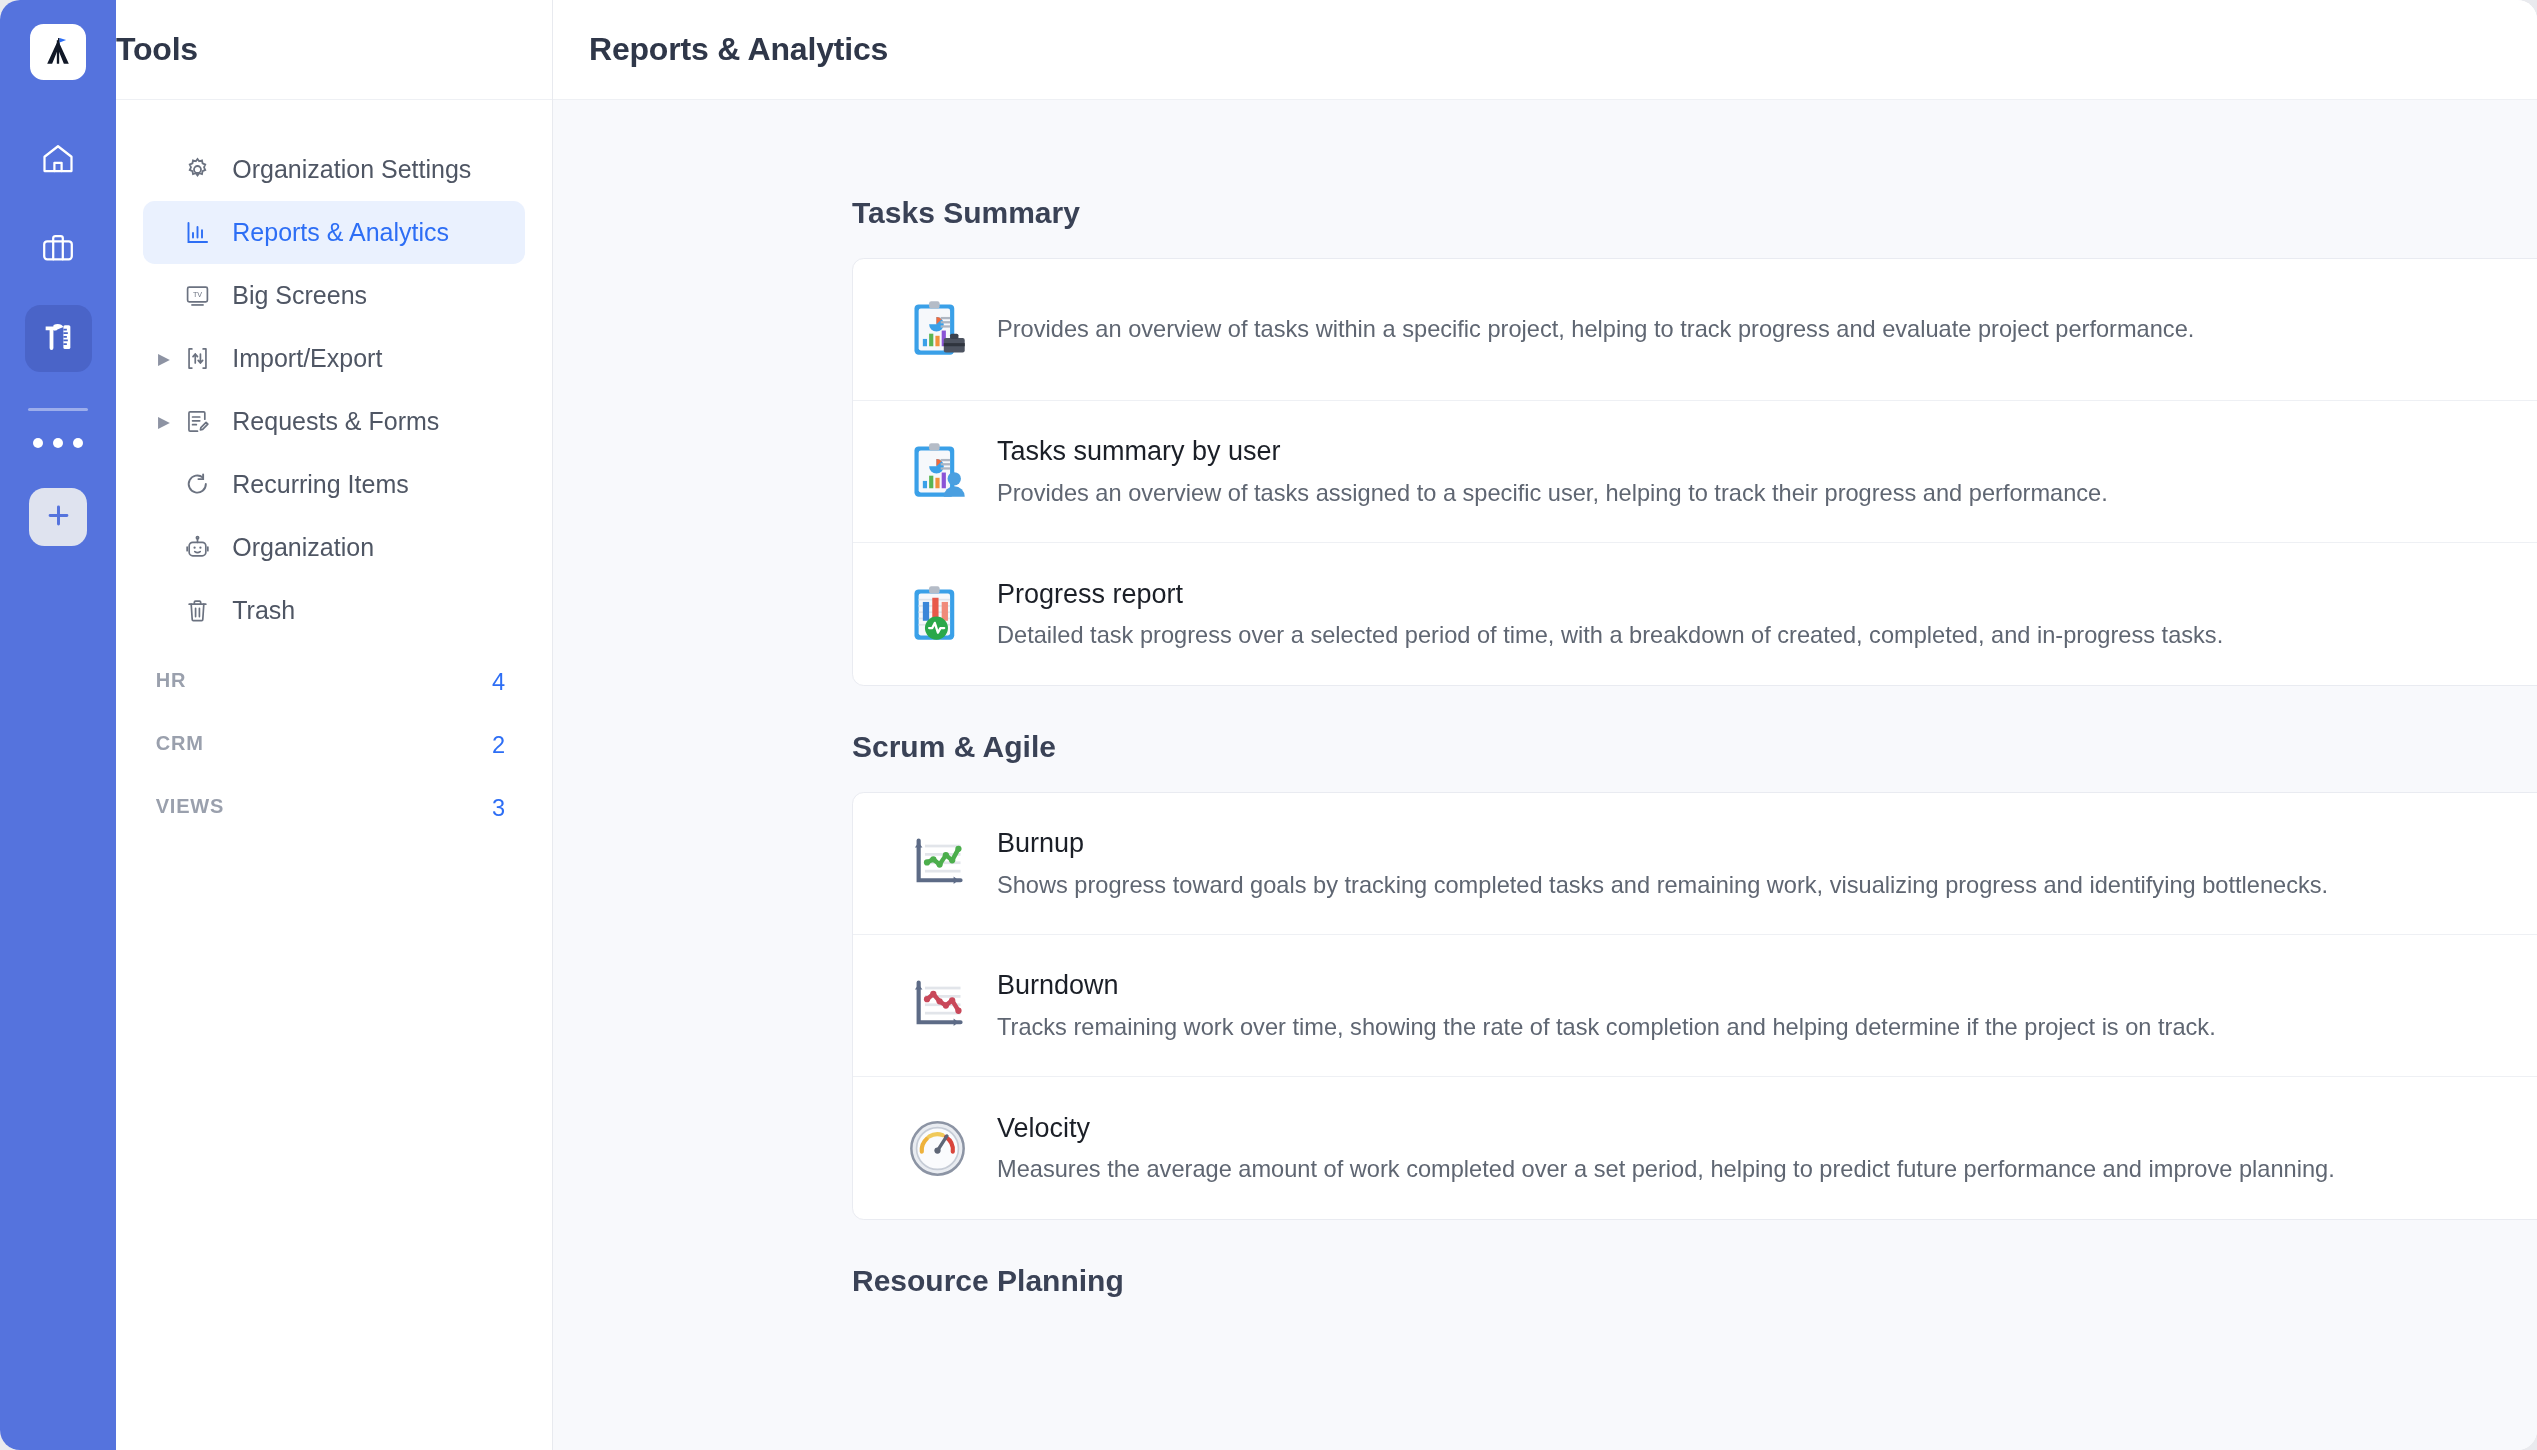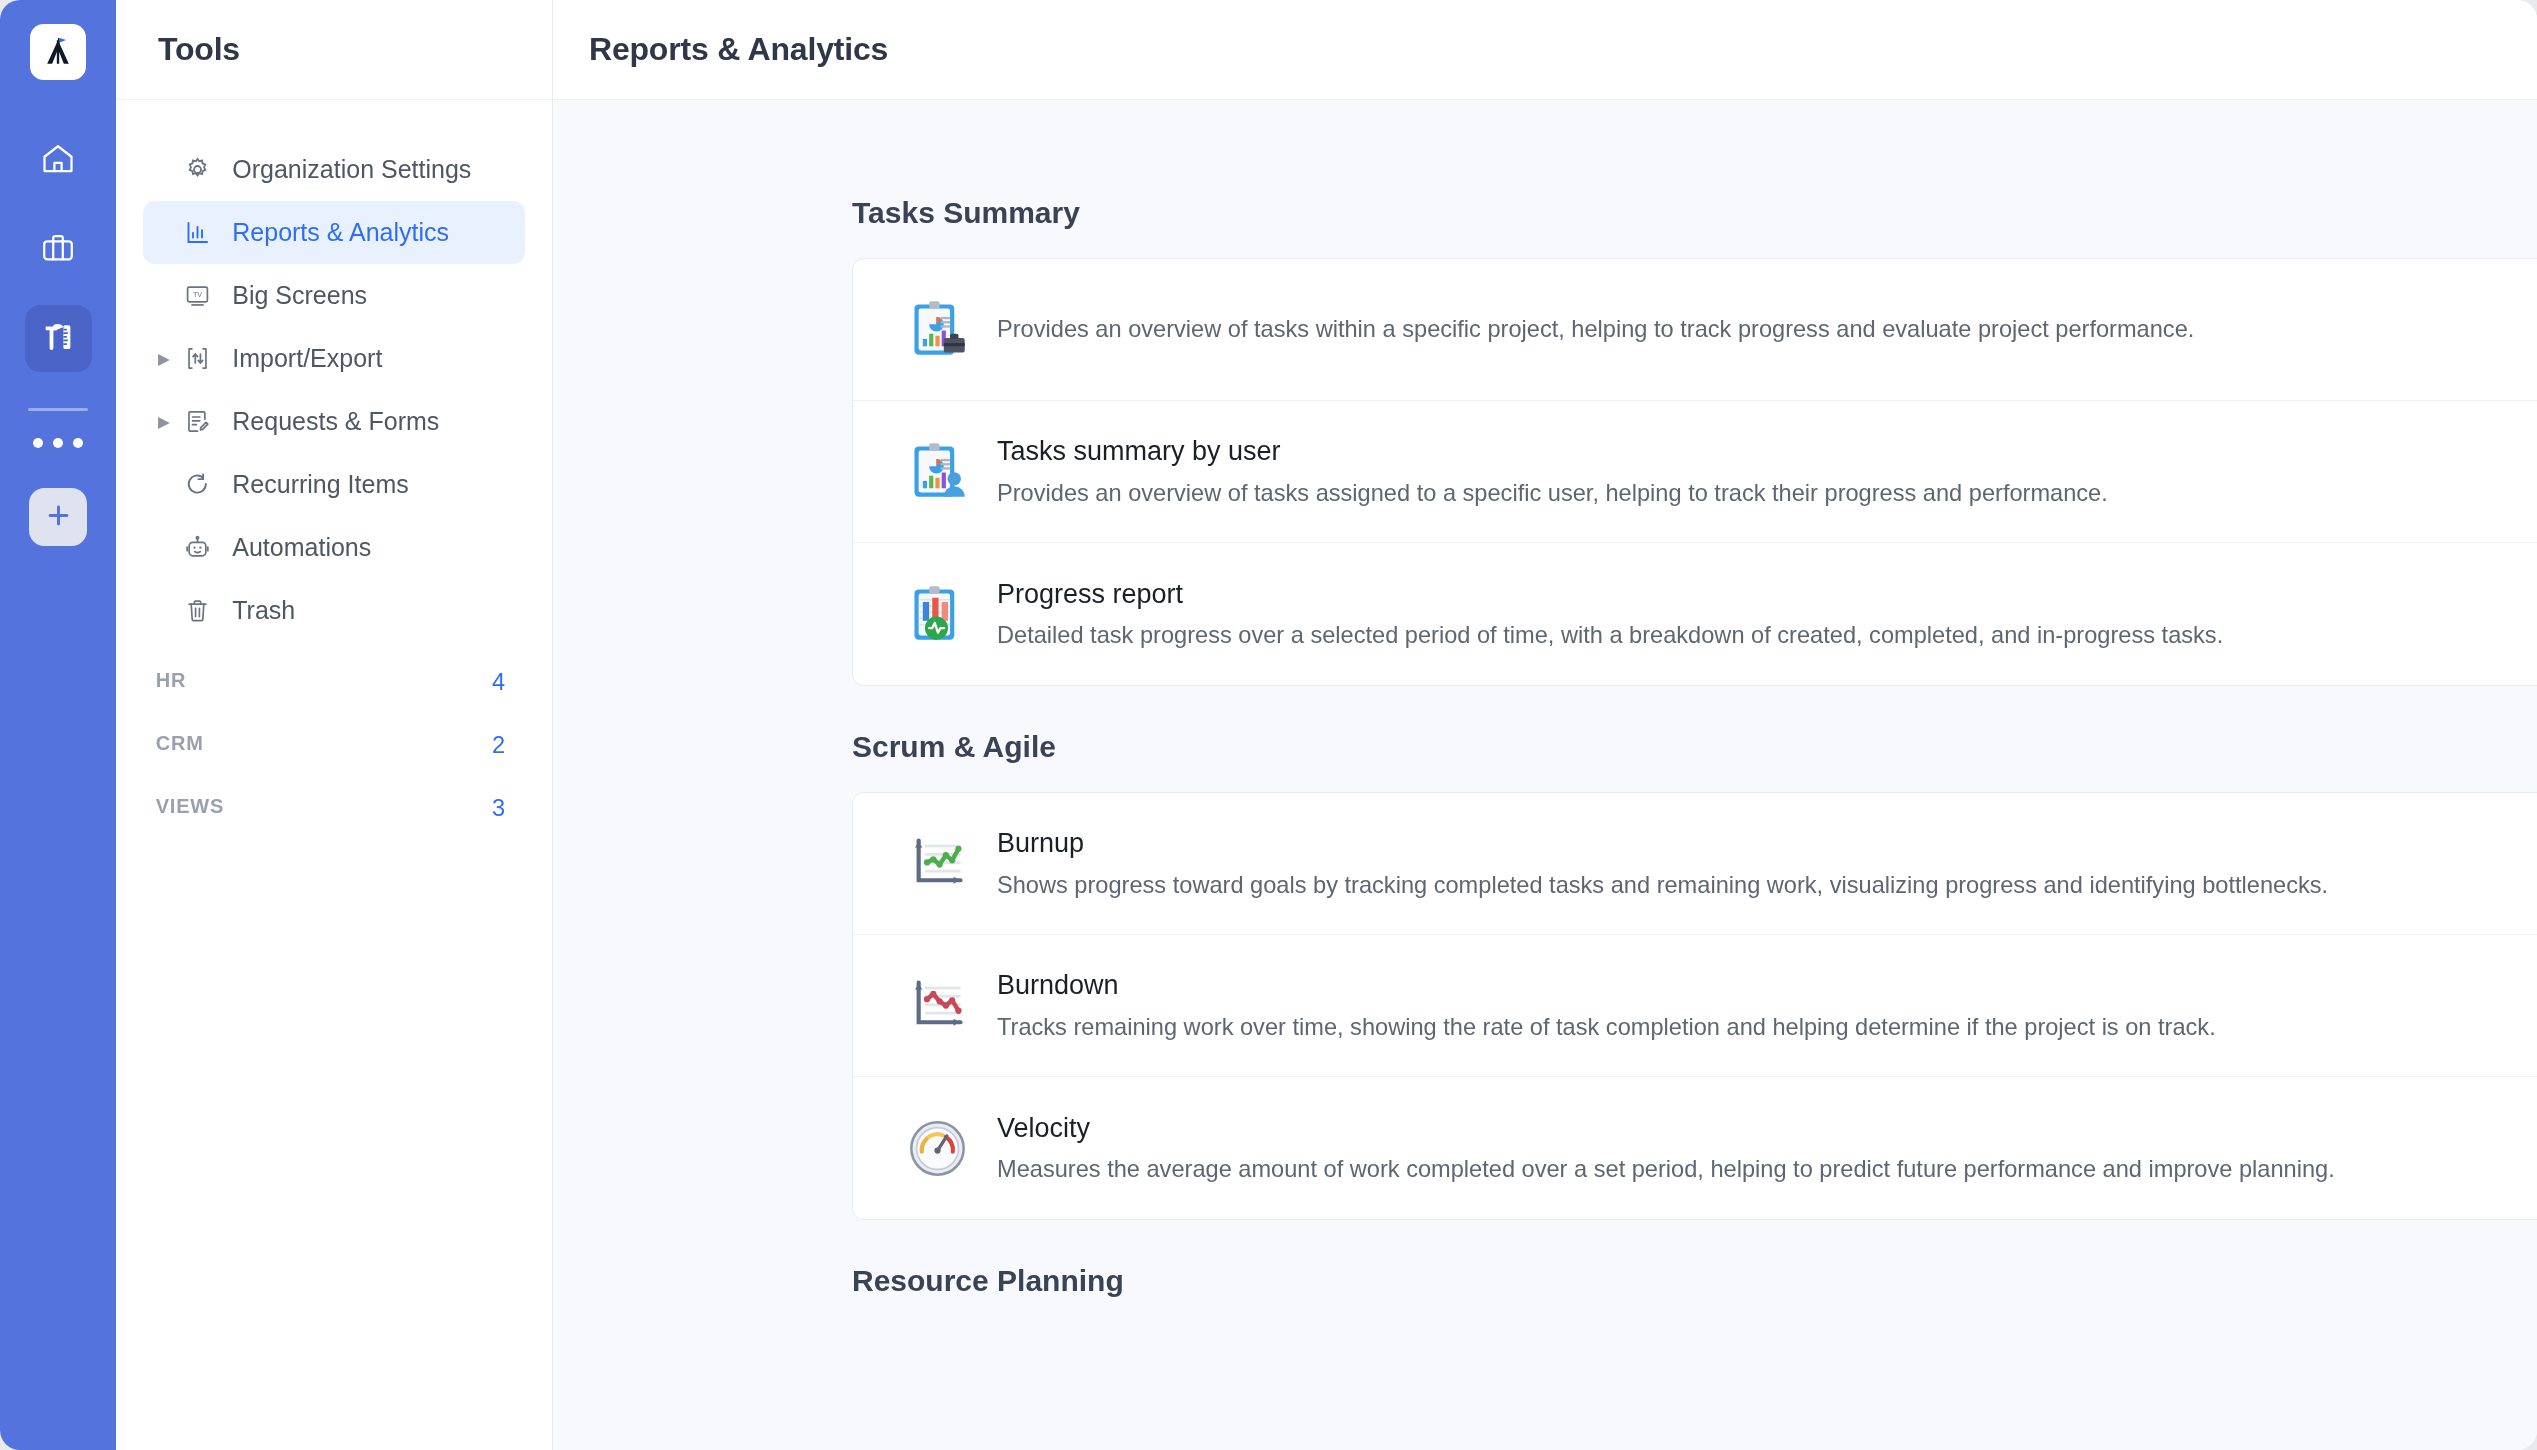--- a/index.html
+++ b/index.html
@@ -51,21 +51,20 @@
   
   .sidebar {
     width: 437px; flex: 0 0 437px;
     background: #ffffff;
     border-right: 1.8px solid #e8eaef;
     display: flex; flex-direction: column;
   }
   .sidebar-head {
     height: 100px; flex: 0 0 100px;
     display: flex; align-items: center;
-    padding-left: 42px;
     border-bottom: 1.8px solid #eef0f4;
   }
   .sidebar-title {
     font-size: 32px; font-weight: bold; color: #2f3749; letter-spacing: -0.2px;
   }
   .sidebar-body { padding: 38px 27px 0 27px; }
 
   .nav-item {
     display: flex; align-items: center;
     height: 63px; border-radius: 11.8px;
@@ -289,21 +288,21 @@
           <svg width="27" height="27" viewBox="0 0 24 24" fill="none" stroke="currentColor" stroke-width="1.5" stroke-linecap="round">
             <rect x="4.6" y="7.4" width="14.8" height="12" rx="3.2"></rect>
             <path d="M12 4 V7.4"></path>
             <circle cx="12" cy="3.4" r="1"></circle>
             <path d="M2.8 11.6 V14.8 M21.2 11.6 V14.8"></path>
             <circle cx="9.4" cy="12.2" r="1" fill="currentColor" stroke="none"></circle>
             <circle cx="14.6" cy="12.2" r="1" fill="currentColor" stroke="none"></circle>
             <path d="M9.6 15.6 q2.4 1.8 4.8 0"></path>
           </svg>
         </span>
-        <span class="nav-label">Automations</span>
+        <span class="nav-label">Organization</span>
       </div>
 
       <div class="nav-item">
         <span class="nav-caret empty">▶</span>
         <span class="nav-icon">
           <svg width="27" height="27" viewBox="0 0 24 24" fill="none" stroke="currentColor" stroke-width="1.5" stroke-linecap="round" stroke-linejoin="round">
             <path d="M4.6 6.4 H19.4"></path>
             <path d="M9.2 6.4 V4.6 a1 1 0 0 1 1 -1 h3.6 a1 1 0 0 1 1 1 V6.4"></path>
             <path d="M6.4 6.4 L7.3 20 a1 1 0 0 0 1 1 h7.4 a1 1 0 0 0 1 -1 L17.6 6.4"></path>
             <path d="M10.3 10 V17.4 M13.7 10 V17.4"></path>

